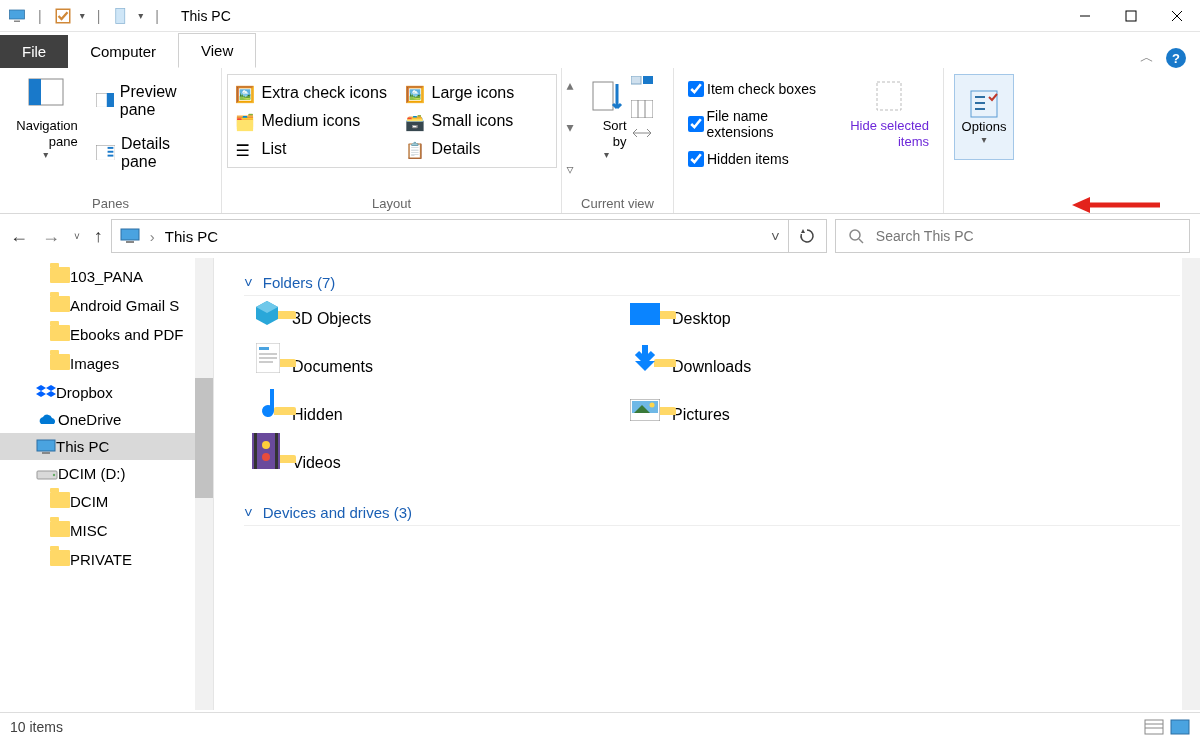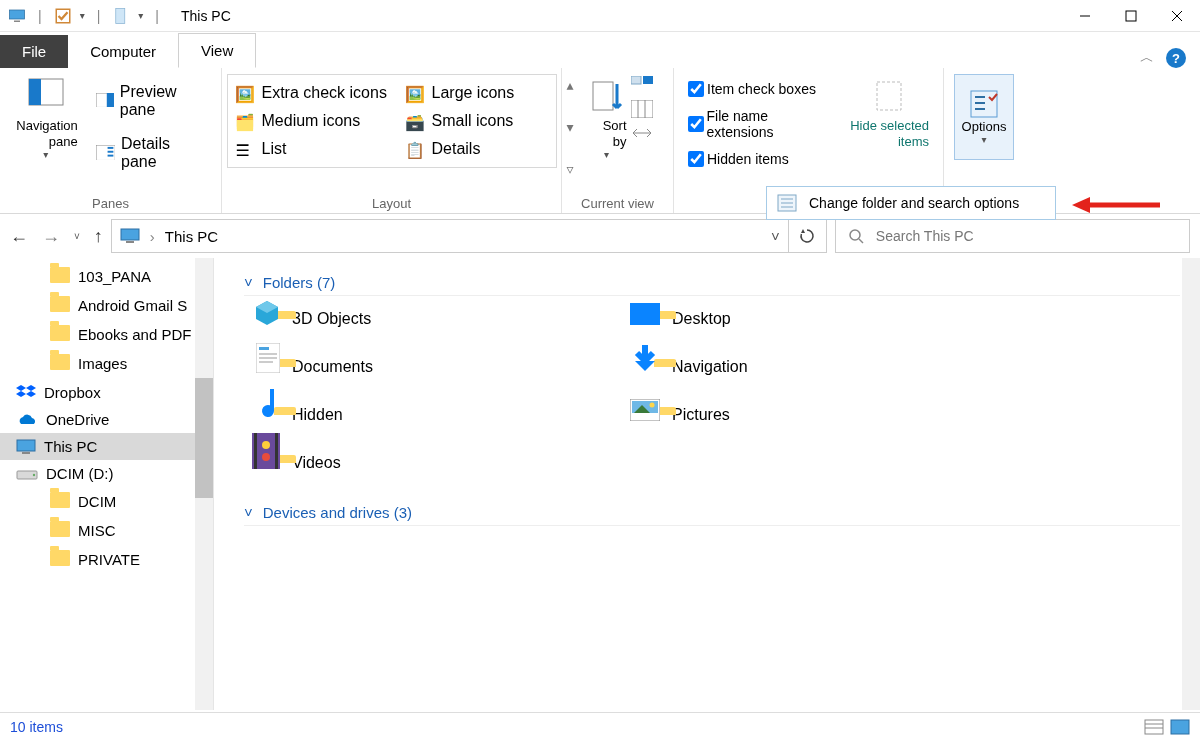--- a/index.html
+++ b/index.html
@@ -39,36 +39,36 @@
   .nav-arrows{display:flex;align-items:center;gap:14px;color:#777;font-size:18px;}
   .addr{ flex:0 0 678px; height:34px; border:1px solid #ccc; display:flex; align-items:center; padding:0 8px; gap:10px; font-size:15px;}
   .addr .dd{margin-left:auto;color:#555;}
   .refresh{width:38px;height:34px;border:1px solid #ccc;border-left:none;display:flex;align-items:center;justify-content:center;margin-left:-8px;}
   .search{flex:1;height:34px;border:1px solid #ccc;display:flex;align-items:center;padding:0 12px;color:#777;gap:12px;}
   
   .body{ display:flex; height:452px; }
   .tree{ width:214px; border-right:1px solid #e5e5e5; overflow:hidden; position:relative; padding-top:4px;}
   .tree-scroll{position:absolute;right:0;top:0;width:18px;height:100%;background:#f1f1f1;}
   .tree-thumb{position:absolute;right:0;top:120px;width:18px;height:120px;background:#c2c2c2;}
-  .tnode{display:flex;align-items:center;gap:8px;padding:5px 0 5px 30px;font-size:15px;white-space:nowrap;cursor:pointer;}
-  .tnode.l1{padding-left:16px;}
+  .tnode{display:flex;align-items:center;padding:5px 0 5px 30px;font-size:15px;white-space:nowrap;cursor:pointer;}
+  .tnode.l1{padding-left:36px;}
   .tnode.l2{padding-left:50px;}
   .tnode.sel{background:#d9d9d9;}
   .folder-ic{width:20px;height:16px;background:#ffd867;border-radius:1px;position:relative;display:inline-block;}
   .folder-ic::before{content:"";position:absolute;top:-4px;left:0;width:9px;height:4px;background:#ffd867;border-radius:1px 1px 0 0;}
   .content{flex:1;padding:16px 20px 0 30px;overflow:hidden;position:relative;}
   .content-scroll{position:absolute;right:0;top:0;width:18px;height:100%;background:#f1f1f1;}
   .section-hdr{color:#1a5fb4;font-size:15px;display:flex;align-items:center;gap:10px;border-bottom:1px solid #eee;padding-bottom:4px;margin-bottom:14px;}
   .grid{display:grid;grid-template-columns: 380px 380px; row-gap:30px;}
   .item{display:flex;align-items:center;gap:18px;font-size:16px;padding-left:30px;cursor:pointer;}
   .big-folder{width:52px;height:44px;background:#ffd867;border-radius:3px;position:relative;}
   .big-folder::before{content:"";position:absolute;top:-8px;left:0;width:22px;height:8px;background:#ffd867;border-radius:2px 2px 0 0;}
   .overlay{position:absolute;right:-6px;bottom:-6px;}
   
-  .status{position:absolute;bottom:0;left:0;right:0;height:28px;border-top:1px solid #ddd;display:flex;align-items:center;padding:0 10px;font-size:14px;color:#1d4ed8;}
+  .status{position:absolute;bottom:0;left:0;right:0;height:28px;border-top:1px solid #ddd;display:flex;align-items:center;padding:0 10px;font-size:14px;color:#404040;}
   .status .view-icons{margin-left:auto;display:flex;gap:6px;color:#555;}
   .caret{font-size:10px;color:#555;}
   svg{display:block;}
 </style>
 </head>
 <body>
 
 <div class="titlebar">
   <div class="tb-left">
     <span>
@@ -249,21 +249,21 @@
           </label>
         <label class="chk">
             <input type="checkbox" checked="" style="">
             <span>File name extensions</span>
           </label>
         <label class="chk">
             <input type="checkbox" checked="" style="">
             <span>Hidden items</span>
           </label>
       </div>
-      <div class="v-btn" style="width:90px;color:#0f766e;">
+      <div class="v-btn" style="width:90px;color:#6d28d9;">
         <span class="ic">
             <svg viewBox="0 0 36 36">
               <rect x="6" y="4" width="24" height="28" fill="none" stroke="#bbb" stroke-dasharray="3 2"></rect>
             </svg>
           </span>
         <span>Hide selected items</span>
       </div>
     </div>
     <div class="group-label">&nbsp;</div>
   </div>
@@ -278,31 +278,20 @@
               <path d="M20 8l3 3 5-6" stroke="#c0392b" stroke-width="2" fill="none"></path>
             </svg>
           </span>
         <span>Options</span>
         <span class="caret">▾</span>
       </div>
     </div>
     <div class="group-label">&nbsp;</div>
   </div>
 
-  <div class="dropdown-item">
-    <span>
-        <svg width="20" height="18">
-          <rect x="1" y="1" width="18" height="16" fill="#eef5fb" stroke="#7fa7c6"></rect>
-          <line x1="4" y1="5" x2="16" y2="5" stroke="#7fa7c6"></line>
-          <line x1="4" y1="9" x2="16" y2="9" stroke="#7fa7c6"></line>
-          <line x1="4" y1="13" x2="16" y2="13" stroke="#7fa7c6"></line>
-        </svg>
-      </span>
-    <span>Change folder and search options</span>
-  </div>
 
   <div class="red-arrow">
     <svg width="90" height="22">
         <line x1="88" y1="11" x2="14" y2="11" stroke="#e3231b" stroke-width="5"></line>
         <polygon points="0,11 18,3 18,19" fill="#e3231b"></polygon>
       </svg>
   </div>
 </div>
 
 <div class="navbar">
@@ -449,21 +438,21 @@
             </span></span>
           <span>Documents</span>
         </div>
         <div class="item">
           <span style="position:relative;"><span class="big-folder"></span><span class="overlay">
               <svg width="30" height="30">
                 <path d="M15 2v16m0 0l-8-8m8 8l8-8" stroke="#0a84ff" stroke-width="6" fill="none"></path>
                 <polygon points="15,28 5,18 25,18" fill="#0a84ff"></polygon>
               </svg>
             </span></span>
-          <span>Navigation</span>
+          <span>Downloads</span>
         </div>
         <div class="item">
           <span style="position:relative;"><span class="big-folder"></span><span class="overlay">
               <svg width="26" height="34">
                 <path d="M20 2v22a6 6 0 1 1-4-5.7V2z" fill="#0a84ff"></path>
               </svg>
             </span></span>
           <span>Hidden</span>
         </div>
         <div class="item">

